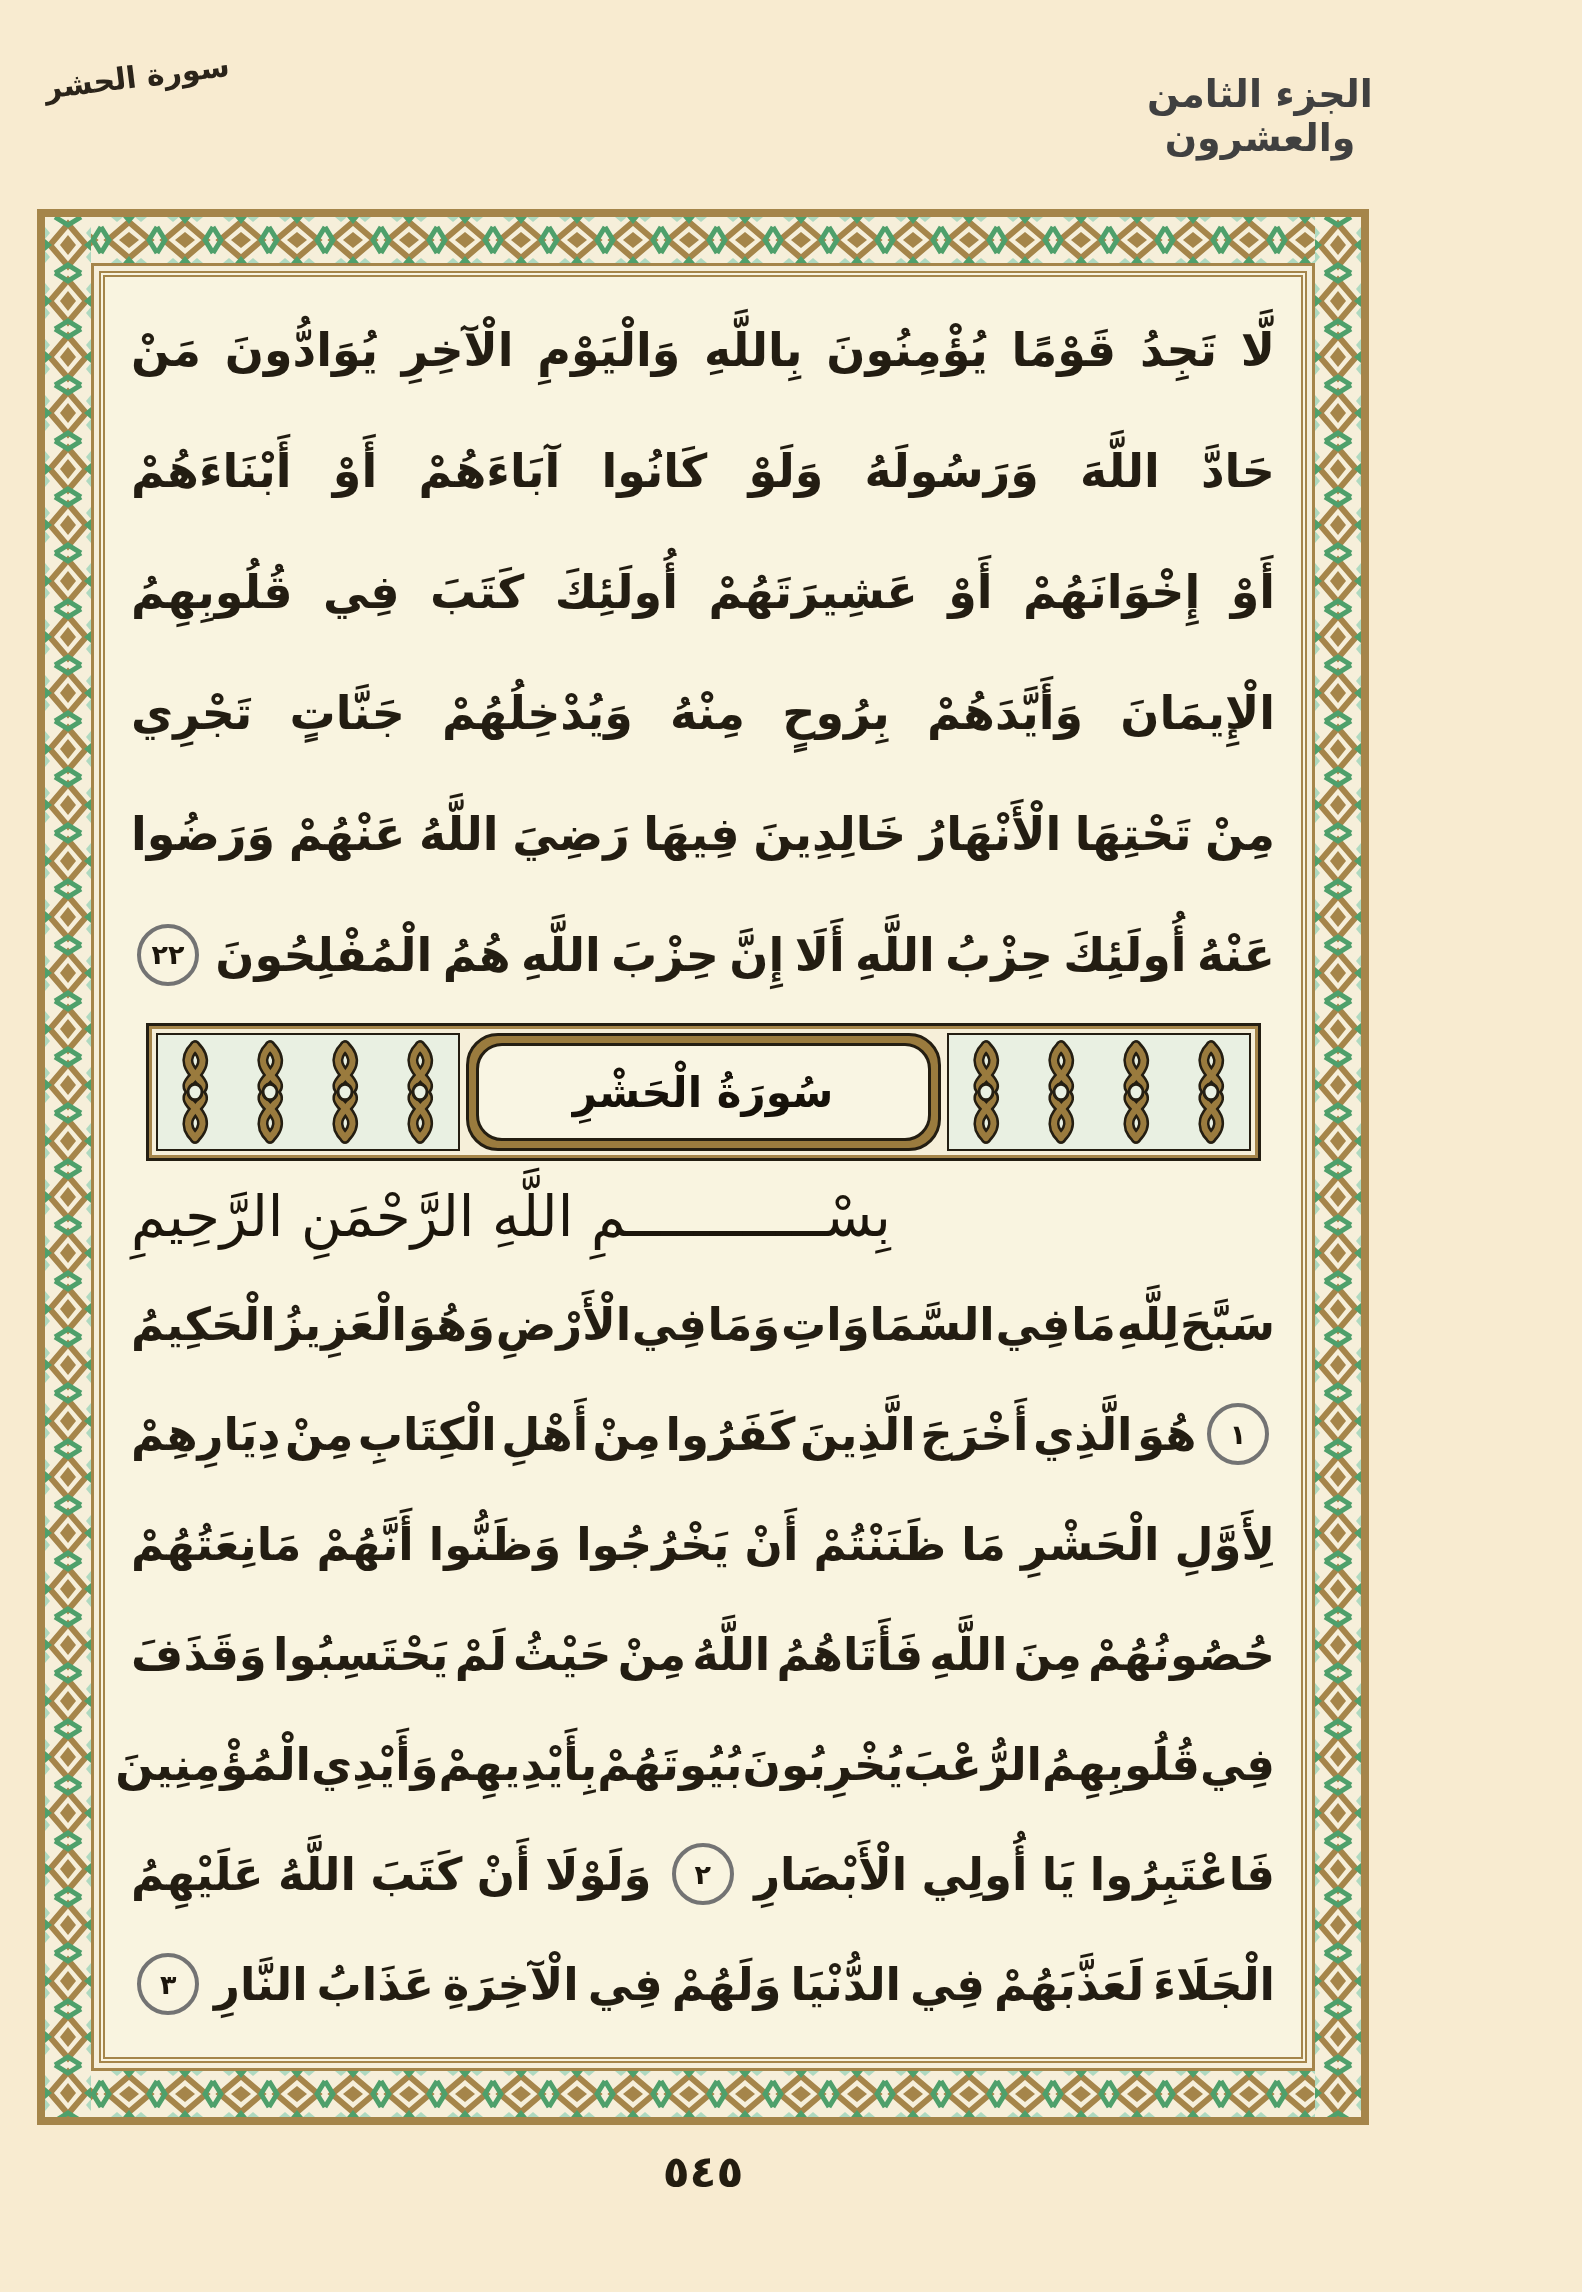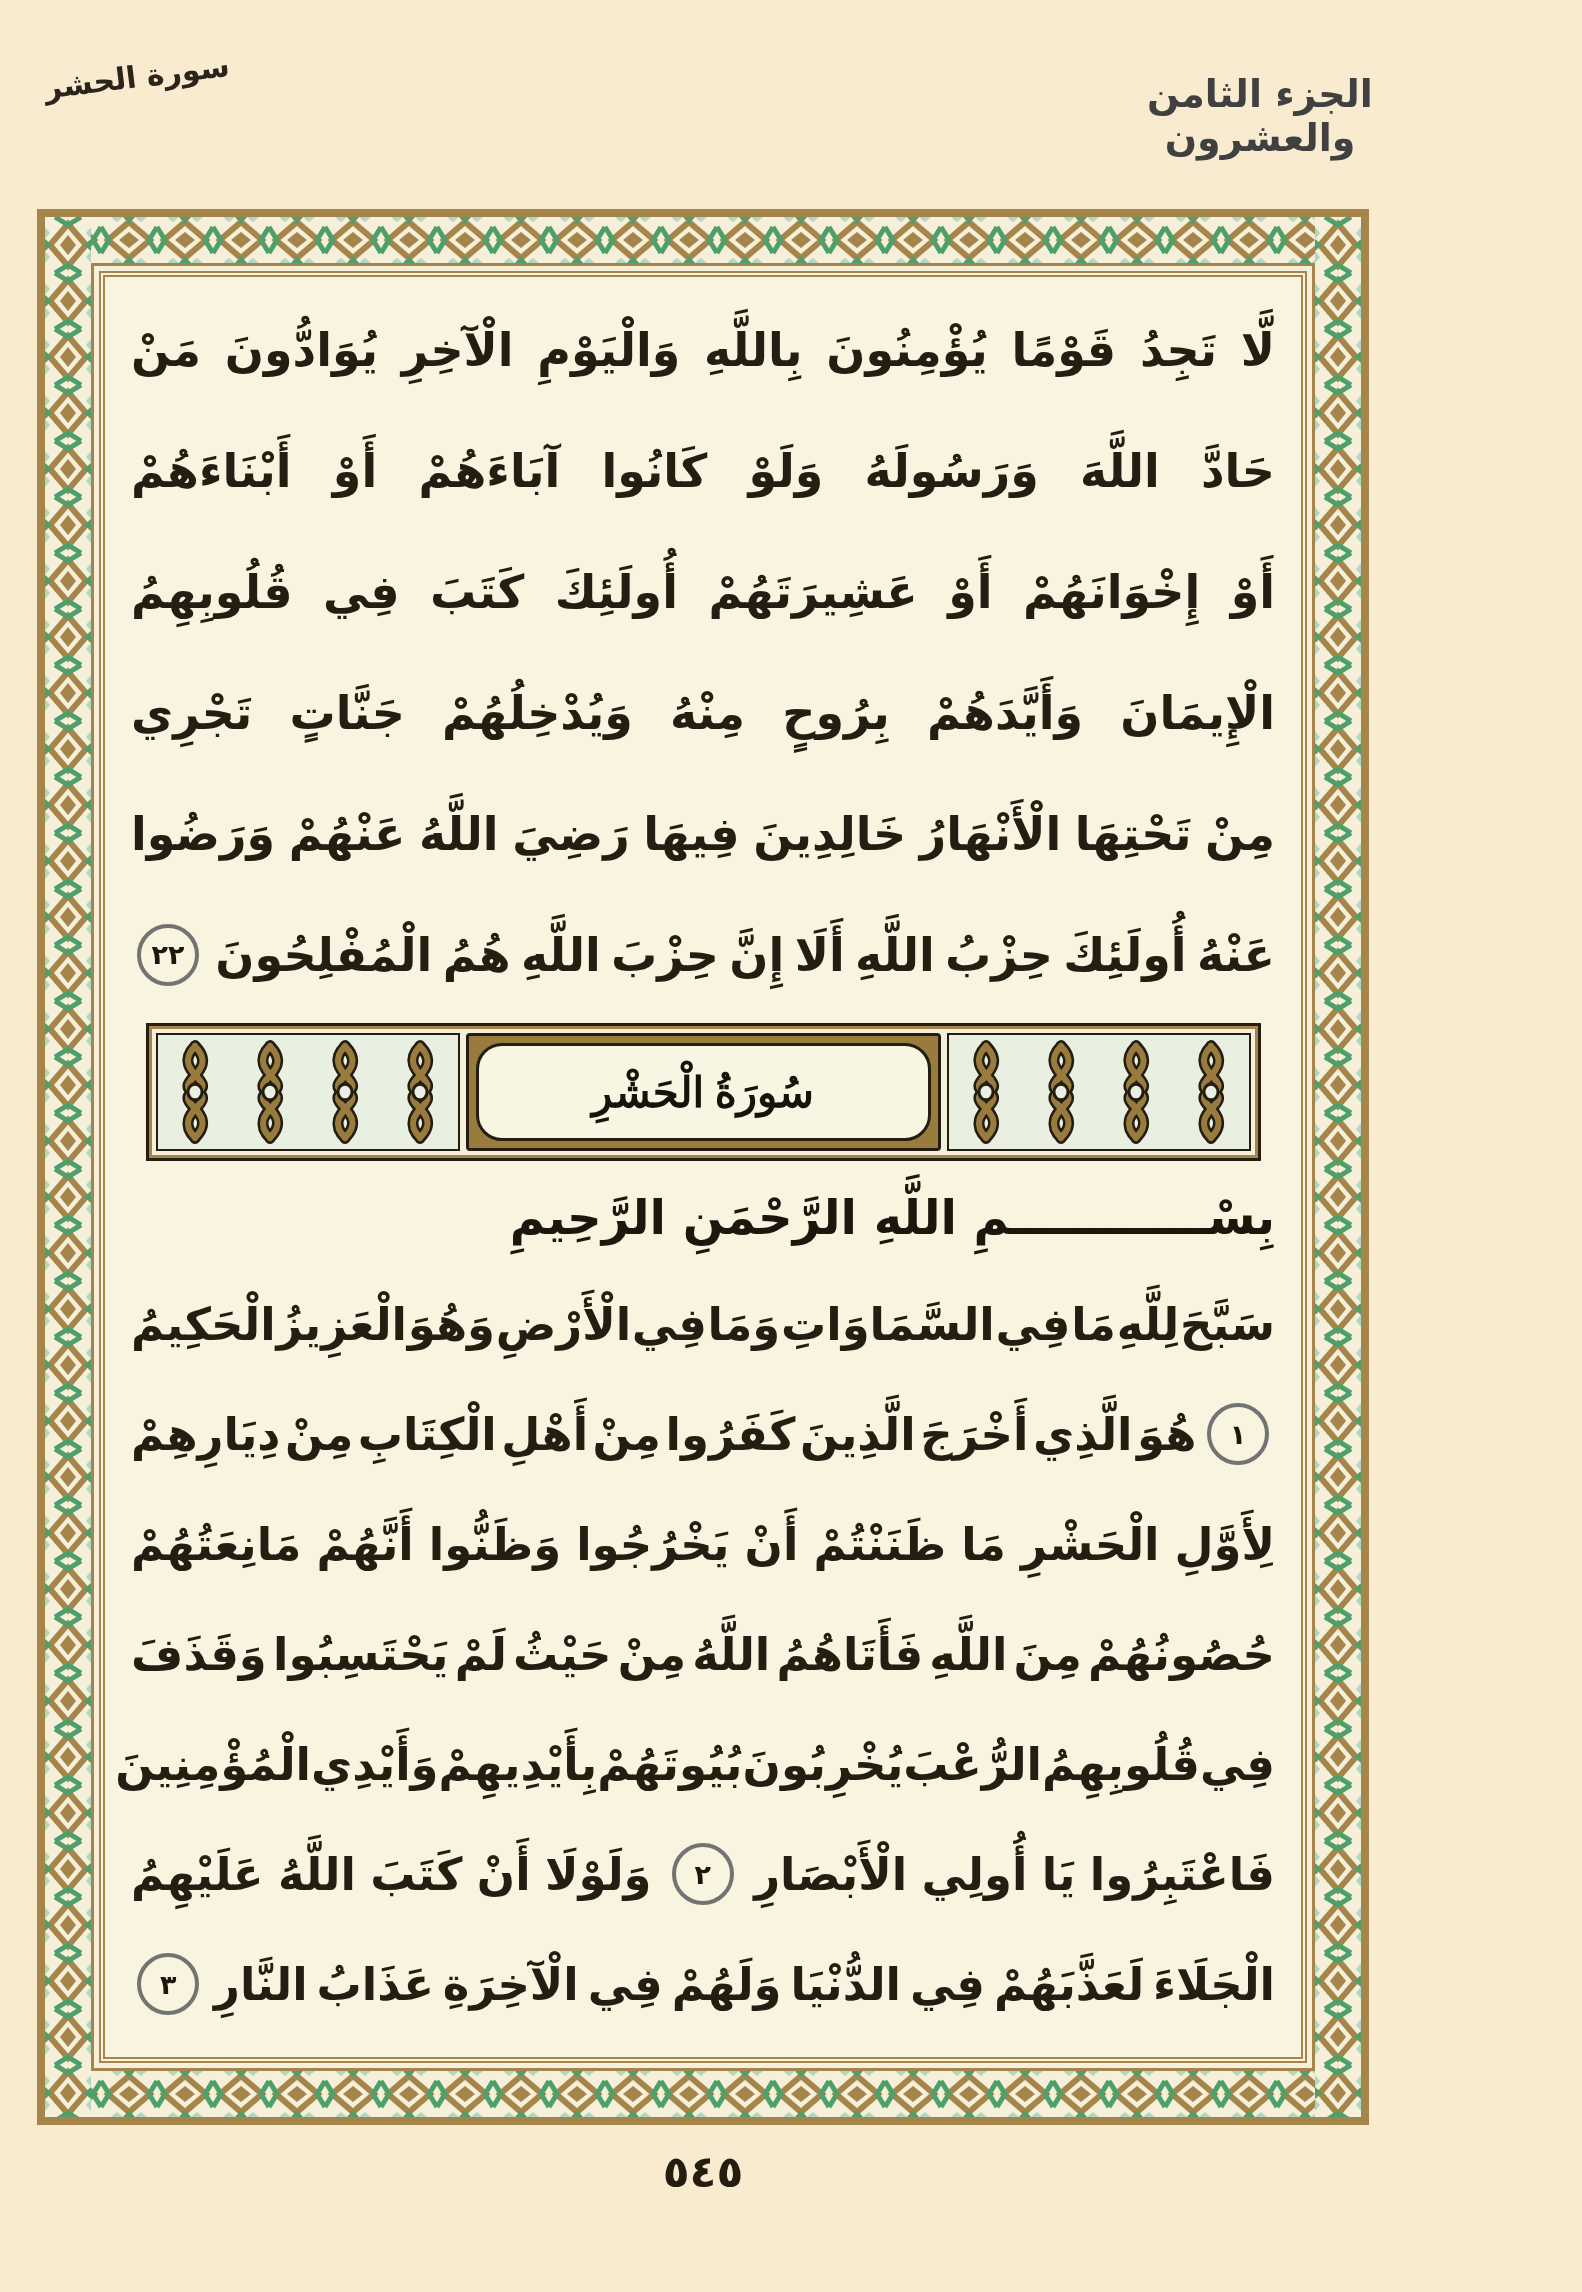--- a/index.html
+++ b/index.html
@@ -65,33 +65,33 @@
   
   .banner{
     margin:8px auto 4px auto;width:1115px;height:138px;box-sizing:border-box;
     border:3px solid #241e12;background:#f6efd9;
     box-shadow:inset 0 0 0 3px #a5854a;
     display:flex;align-items:stretch;gap:6px;padding:7px;
   }
   .orn{flex:0 0 300px;border:2px solid #241e12;background:#e9f0e2;}
   .orn svg{width:100%;height:100%;display:block;}
   .cartouche{
-    flex:1 1 auto;border:3px solid #241e12;border-radius:4px;
-    background:#9a7b3e;padding:7px;box-sizing:border-box;font-family:Liberation Serif, serif;
+    flex:1 1 auto;border:3px solid #241e12;border-radius:32px;
+    background:#9a7b3e;padding:7px;box-sizing:border-box;
   }
   .cartouche-inner{
     width:100%;height:100%;box-sizing:border-box;border:3px solid #241e12;
     border-radius:26px;background:#f9f5e3;
     display:flex;align-items:center;justify-content:center;
   }
   .surah-title{direction:rtl;font-size:42px;font-weight:700;color:#17120a;}
   
   .basmala{
-    direction:rtl;text-align:right;height:104px;line-height:104px;
-    font-size:48px;font-weight:700;color:#1c160c;
+    direction:rtl;text-align:left;height:104px;line-height:104px;
+    font-size:56px;font-weight:400;color:#1c160c;
   }
   
   .pagenum{
     position:absolute;top:2146px;left:37px;width:1332px;text-align:center;
     font-size:44px;font-weight:700;letter-spacing:3px;color:#241d10;
   }
 </style>
 </head>
 <body>
 

